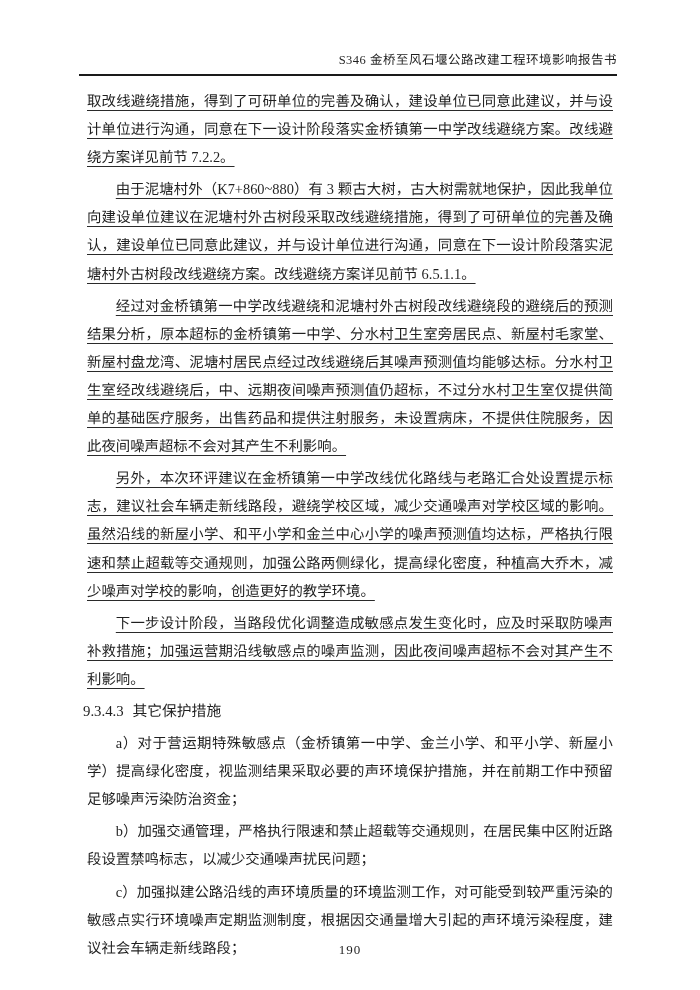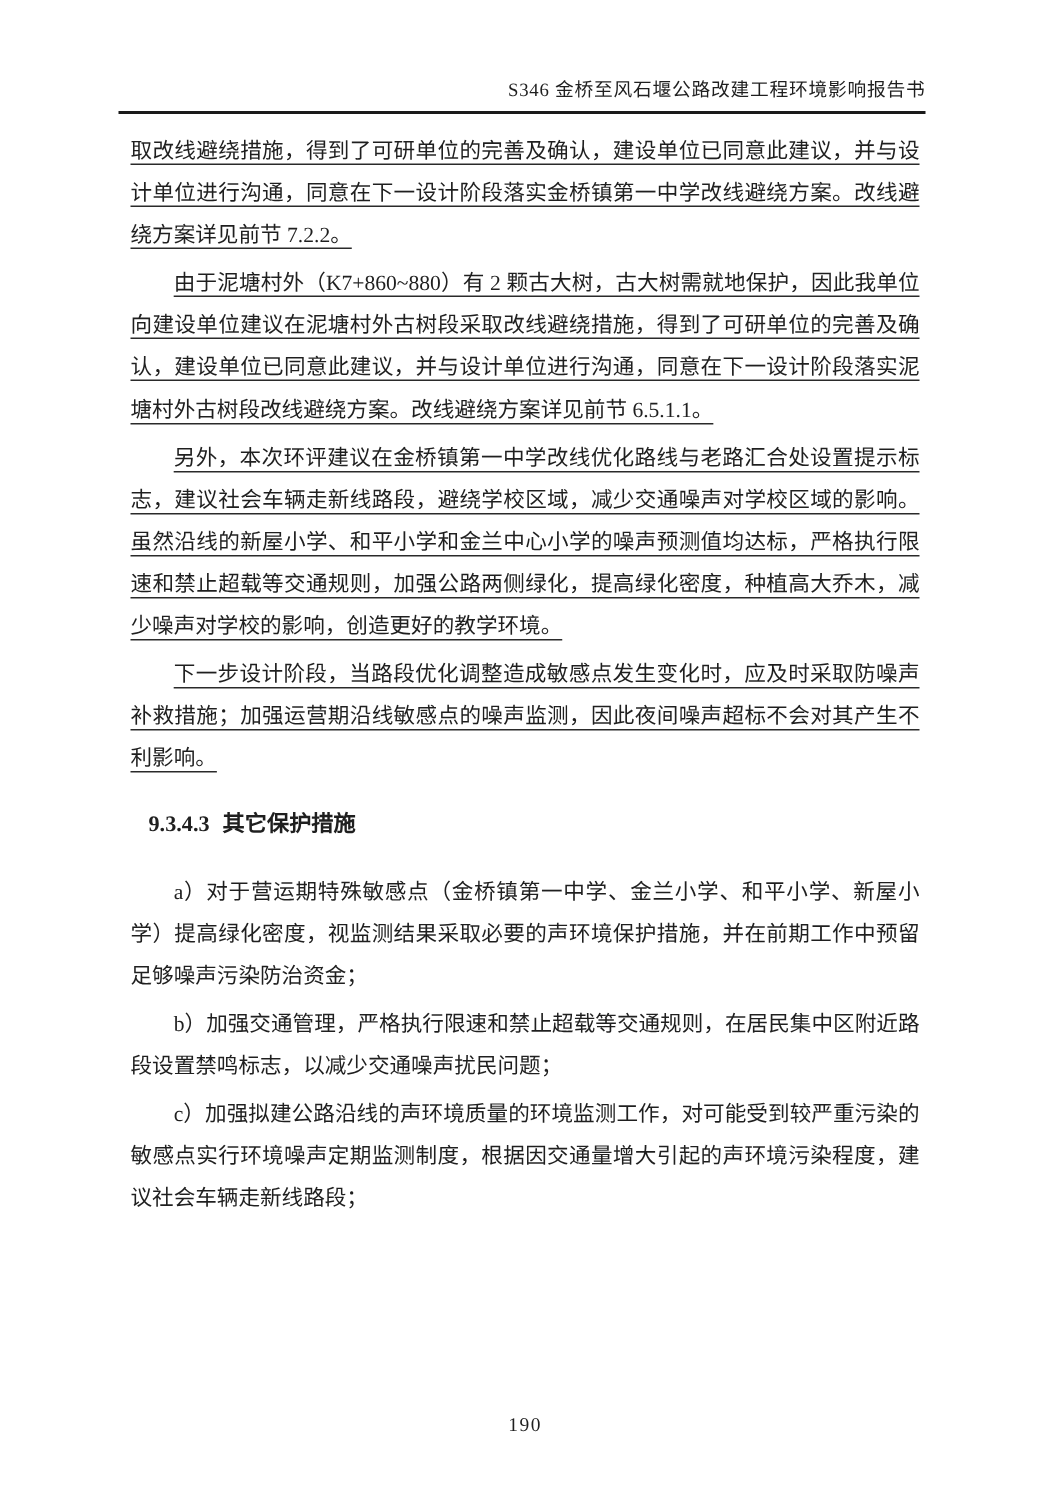--- a/index.html
+++ b/index.html
@@ -47,24 +47,24 @@
   p.revision {
     text-decoration: underline;
     text-decoration-thickness: 1px;
     text-underline-offset: 4px;
     text-decoration-color: #2a2a2a;
   }
   .ind {
     text-indent: 2em;
   }
   .section-heading {
-    margin: 16px;
+    margin: 0;
     font-size: 14.8px;
     line-height: 28.1px;
-    font-weight: bold;
+    font-weight: normal;
     word-spacing: 5px;
   }
   
   .page-number {
     position: absolute;
     top: 942px;
     left: 0;
     width: 700px;
     text-align: center;
     font-size: 13px;
@@ -78,22 +78,23 @@
 <div class="page">
 
   <div class="page-header">
     <span>S346 金桥至风石堰公路改建工程环境影响报告书</span>
   </div>
 
   <div class="doc-body">
 
     <p class="revision">取改线避绕措施，得到了可研单位的完善及确认，建设单位已同意此建议，并与设计单位进行沟通，同意在下一设计阶段落实金桥镇第一中学改线避绕方案。改线避绕方案详见前节 7.2.2。</p>
 
-    <p class="revision ind">由于泥塘村外（K7+860~880）有 2 颗古大树，古大树需就地保护，因此我单位向建设单位建议在泥塘村外古树段采取改线避绕措施，得到了可研单位的完善及确认，建设单位已同意此建议，并与设计单位进行沟通，同意在下一设计阶段落实泥塘村外古树段改线避绕方案。改线避绕方案详见前节 6.5.1.1。</p>
+    <p class="revision ind">由于泥塘村外（K7+860~880）有 3 颗古大树，古大树需就地保护，因此我单位向建设单位建议在泥塘村外古树段采取改线避绕措施，得到了可研单位的完善及确认，建设单位已同意此建议，并与设计单位进行沟通，同意在下一设计阶段落实泥塘村外古树段改线避绕方案。改线避绕方案详见前节 6.5.1.1。</p>
 
+    <p class="revision ind">经过对金桥镇第一中学改线避绕和泥塘村外古树段改线避绕段的避绕后的预测结果分析，原本超标的金桥镇第一中学、分水村卫生室旁居民点、新屋村毛家堂、新屋村盘龙湾、泥塘村居民点经过改线避绕后其噪声预测值均能够达标。分水村卫生室经改线避绕后，中、远期夜间噪声预测值仍超标，不过分水村卫生室仅提供简单的基础医疗服务，出售药品和提供注射服务，未设置病床，不提供住院服务，因此夜间噪声超标不会对其产生不利影响。</p>
 
     <p class="revision ind">另外，本次环评建议在金桥镇第一中学改线优化路线与老路汇合处设置提示标志，建议社会车辆走新线路段，避绕学校区域，减少交通噪声对学校区域的影响。虽然沿线的新屋小学、和平小学和金兰中心小学的噪声预测值均达标，严格执行限速和禁止超载等交通规则，加强公路两侧绿化，提高绿化密度，种植高大乔木，减少噪声对学校的影响，创造更好的教学环境。</p>
 
     <p class="revision ind">下一步设计阶段，当路段优化调整造成敏感点发生变化时，应及时采取防噪声补救措施；加强运营期沿线敏感点的噪声监测，因此夜间噪声超标不会对其产生不利影响。</p>
 
     <h3 class="section-heading">9.3.4.3 其它保护措施</h3>
 
     <p class="ind">a）对于营运期特殊敏感点（金桥镇第一中学、金兰小学、和平小学、新屋小学）提高绿化密度，视监测结果采取必要的声环境保护措施，并在前期工作中预留足够噪声污染防治资金；</p>
 
     <p class="ind">b）加强交通管理，严格执行限速和禁止超载等交通规则，在居民集中区附近路段设置禁鸣标志，以减少交通噪声扰民问题；</p>

